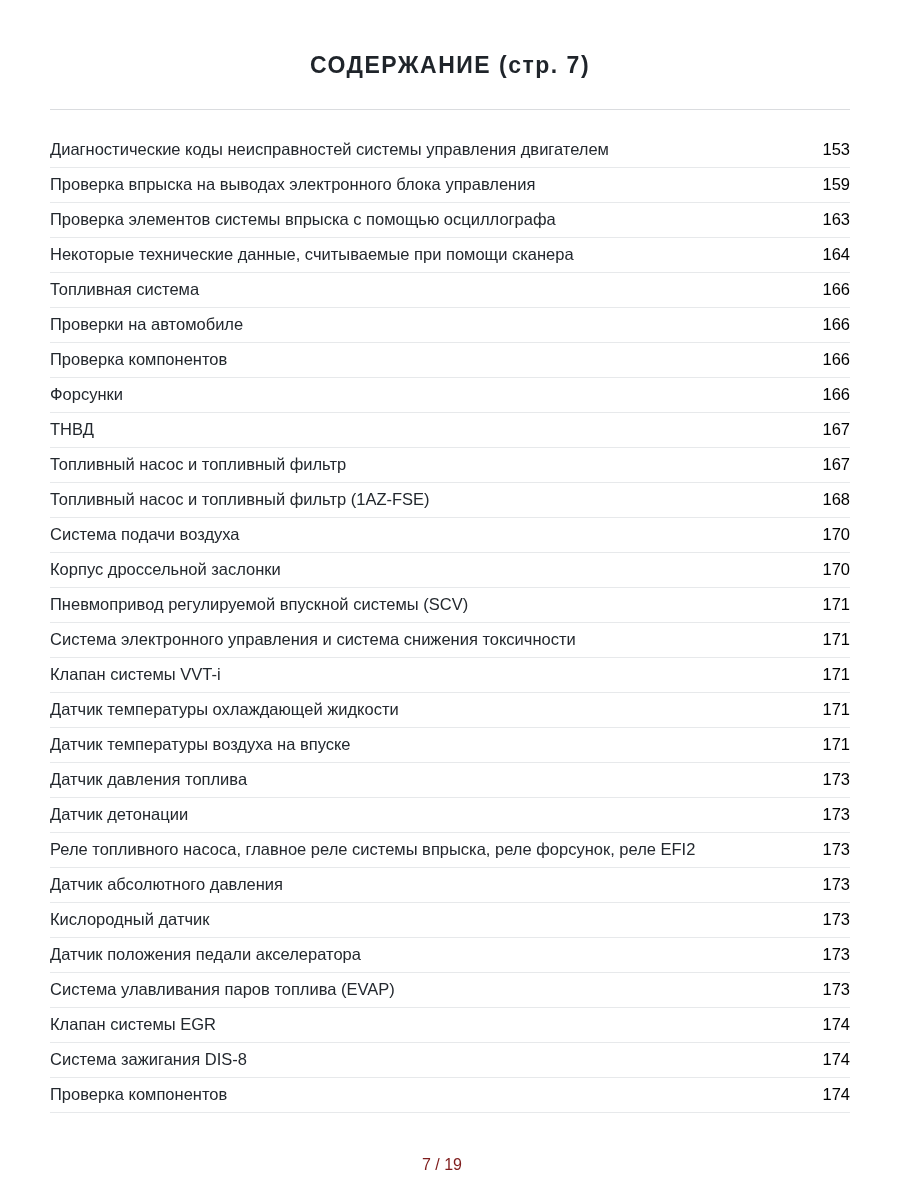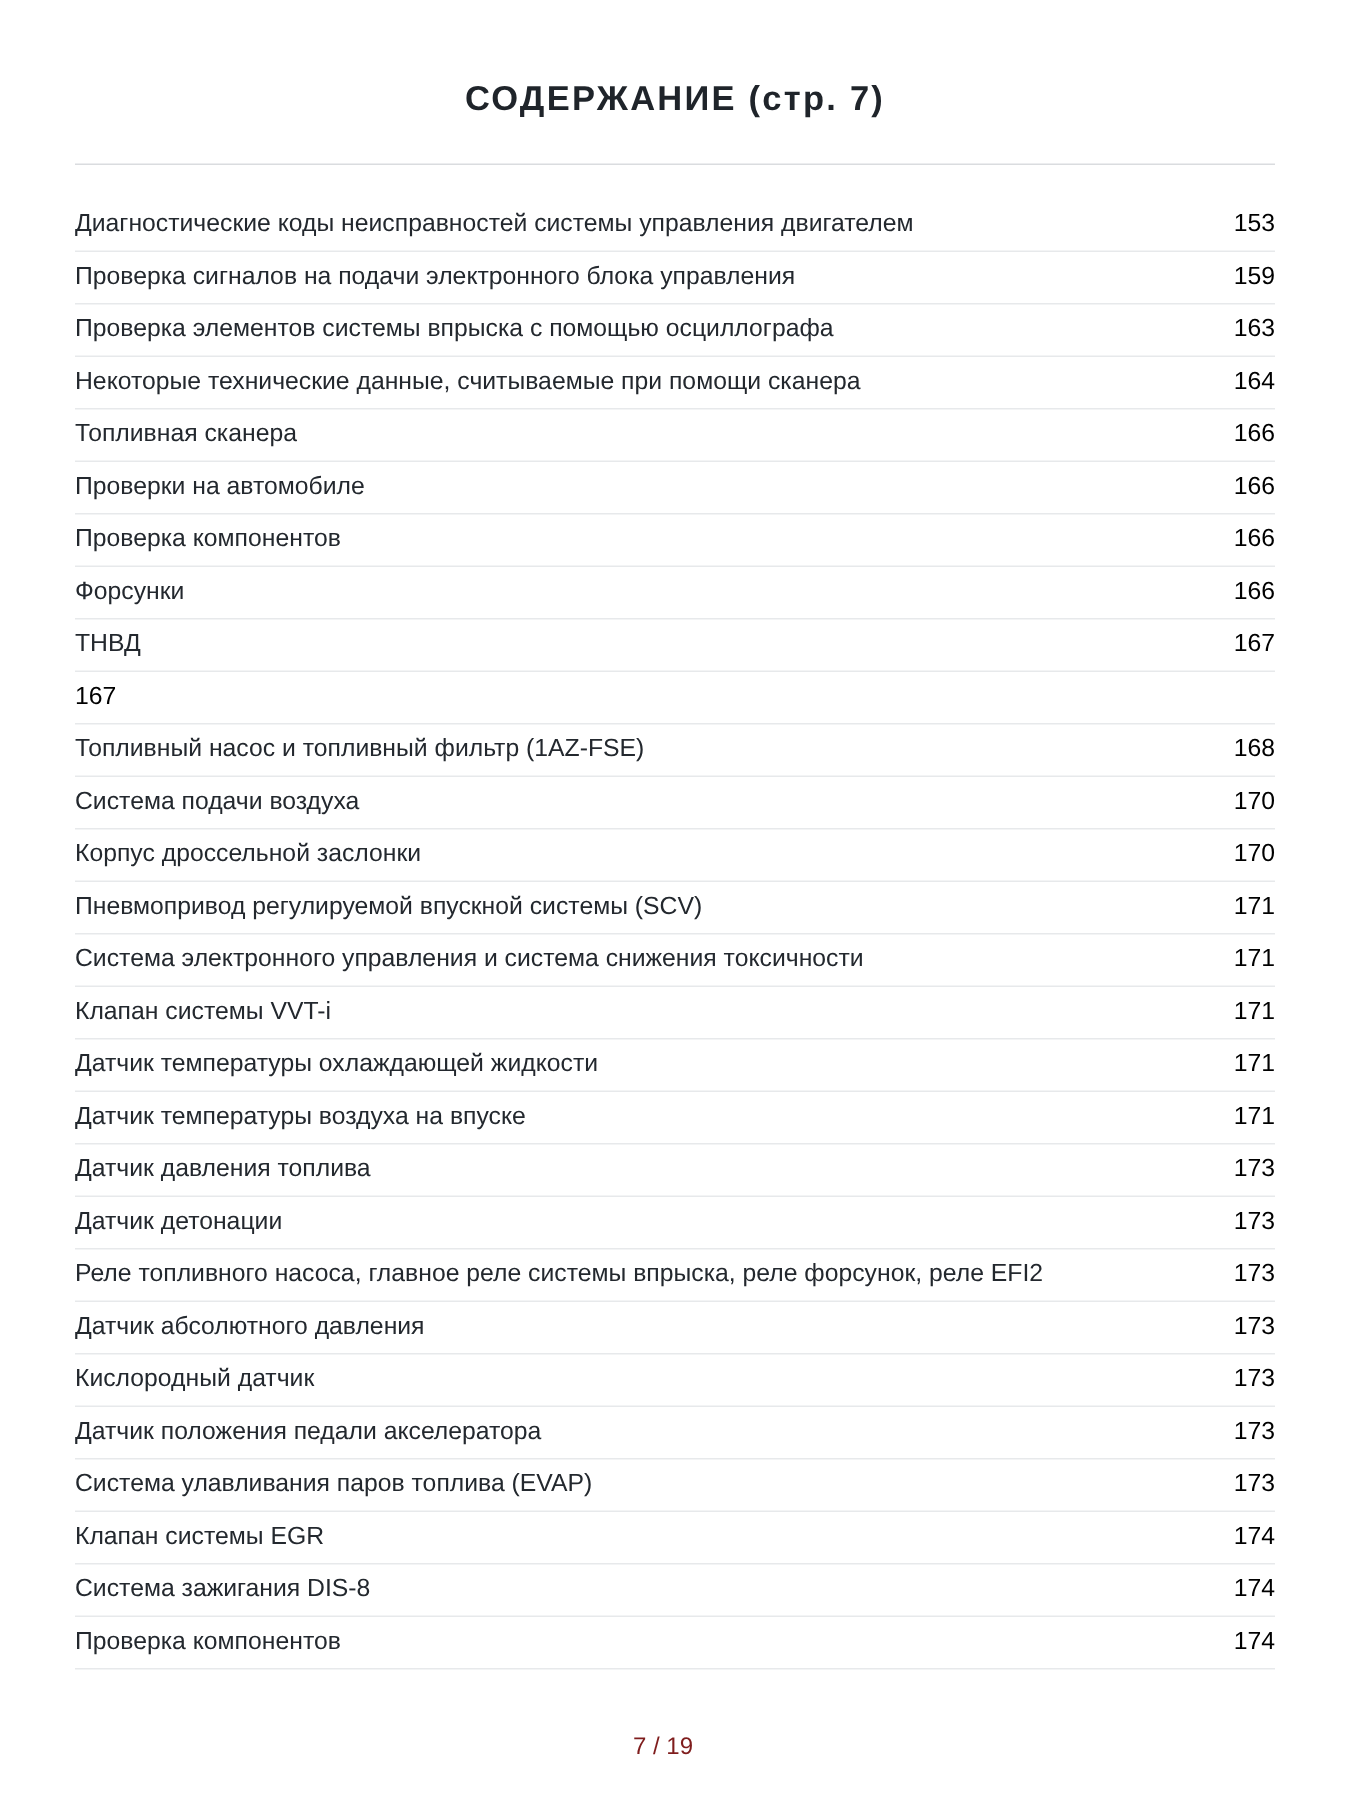--- a/index.html
+++ b/index.html
@@ -78,36 +78,36 @@
 
   <hr class="title-divider">
 
   <div class="toc">
   <div class="toc-row">
     <span class="toc-entry-label">Диагностические коды неисправностей системы управления двигателем</span>
     <span class="toc-entry-page">153</span>
   </div>
 
   <div class="toc-row">
-    <span class="toc-entry-label">Проверка сигналов на подачи электронного блока управления</span>
+    <span class="toc-entry-label">Проверка впрыска на выводах электронного блока управления</span>
     <span class="toc-entry-page">159</span>
   </div>
 
   <div class="toc-row">
     <span class="toc-entry-label">Проверка элементов системы впрыска с помощью осциллографа</span>
     <span class="toc-entry-page">163</span>
   </div>
 
   <div class="toc-row">
     <span class="toc-entry-label">Некоторые технические данные, считываемые при помощи сканера</span>
     <span class="toc-entry-page">164</span>
   </div>
 
   <div class="toc-row">
-    <span class="toc-entry-label">Топливная сканера</span>
+    <span class="toc-entry-label">Топливная система</span>
     <span class="toc-entry-page">166</span>
   </div>
 
   <div class="toc-row">
     <span class="toc-entry-label">Проверки на автомобиле</span>
     <span class="toc-entry-page">166</span>
   </div>
 
   <div class="toc-row">
     <span class="toc-entry-label">Проверка компонентов</span>
@@ -118,20 +118,21 @@
     <span class="toc-entry-label">Форсунки</span>
     <span class="toc-entry-page">166</span>
   </div>
 
   <div class="toc-row">
     <span class="toc-entry-label">ТНВД</span>
     <span class="toc-entry-page">167</span>
   </div>
 
   <div class="toc-row">
+    <span class="toc-entry-label">Топливный насос и топливный фильтр</span>
     <span class="toc-entry-page">167</span>
   </div>
 
   <div class="toc-row">
     <span class="toc-entry-label">Топливный насос и топливный фильтр (1AZ-FSE)</span>
     <span class="toc-entry-page">168</span>
   </div>
 
   <div class="toc-row">
     <span class="toc-entry-label">Система подачи воздуха</span>

